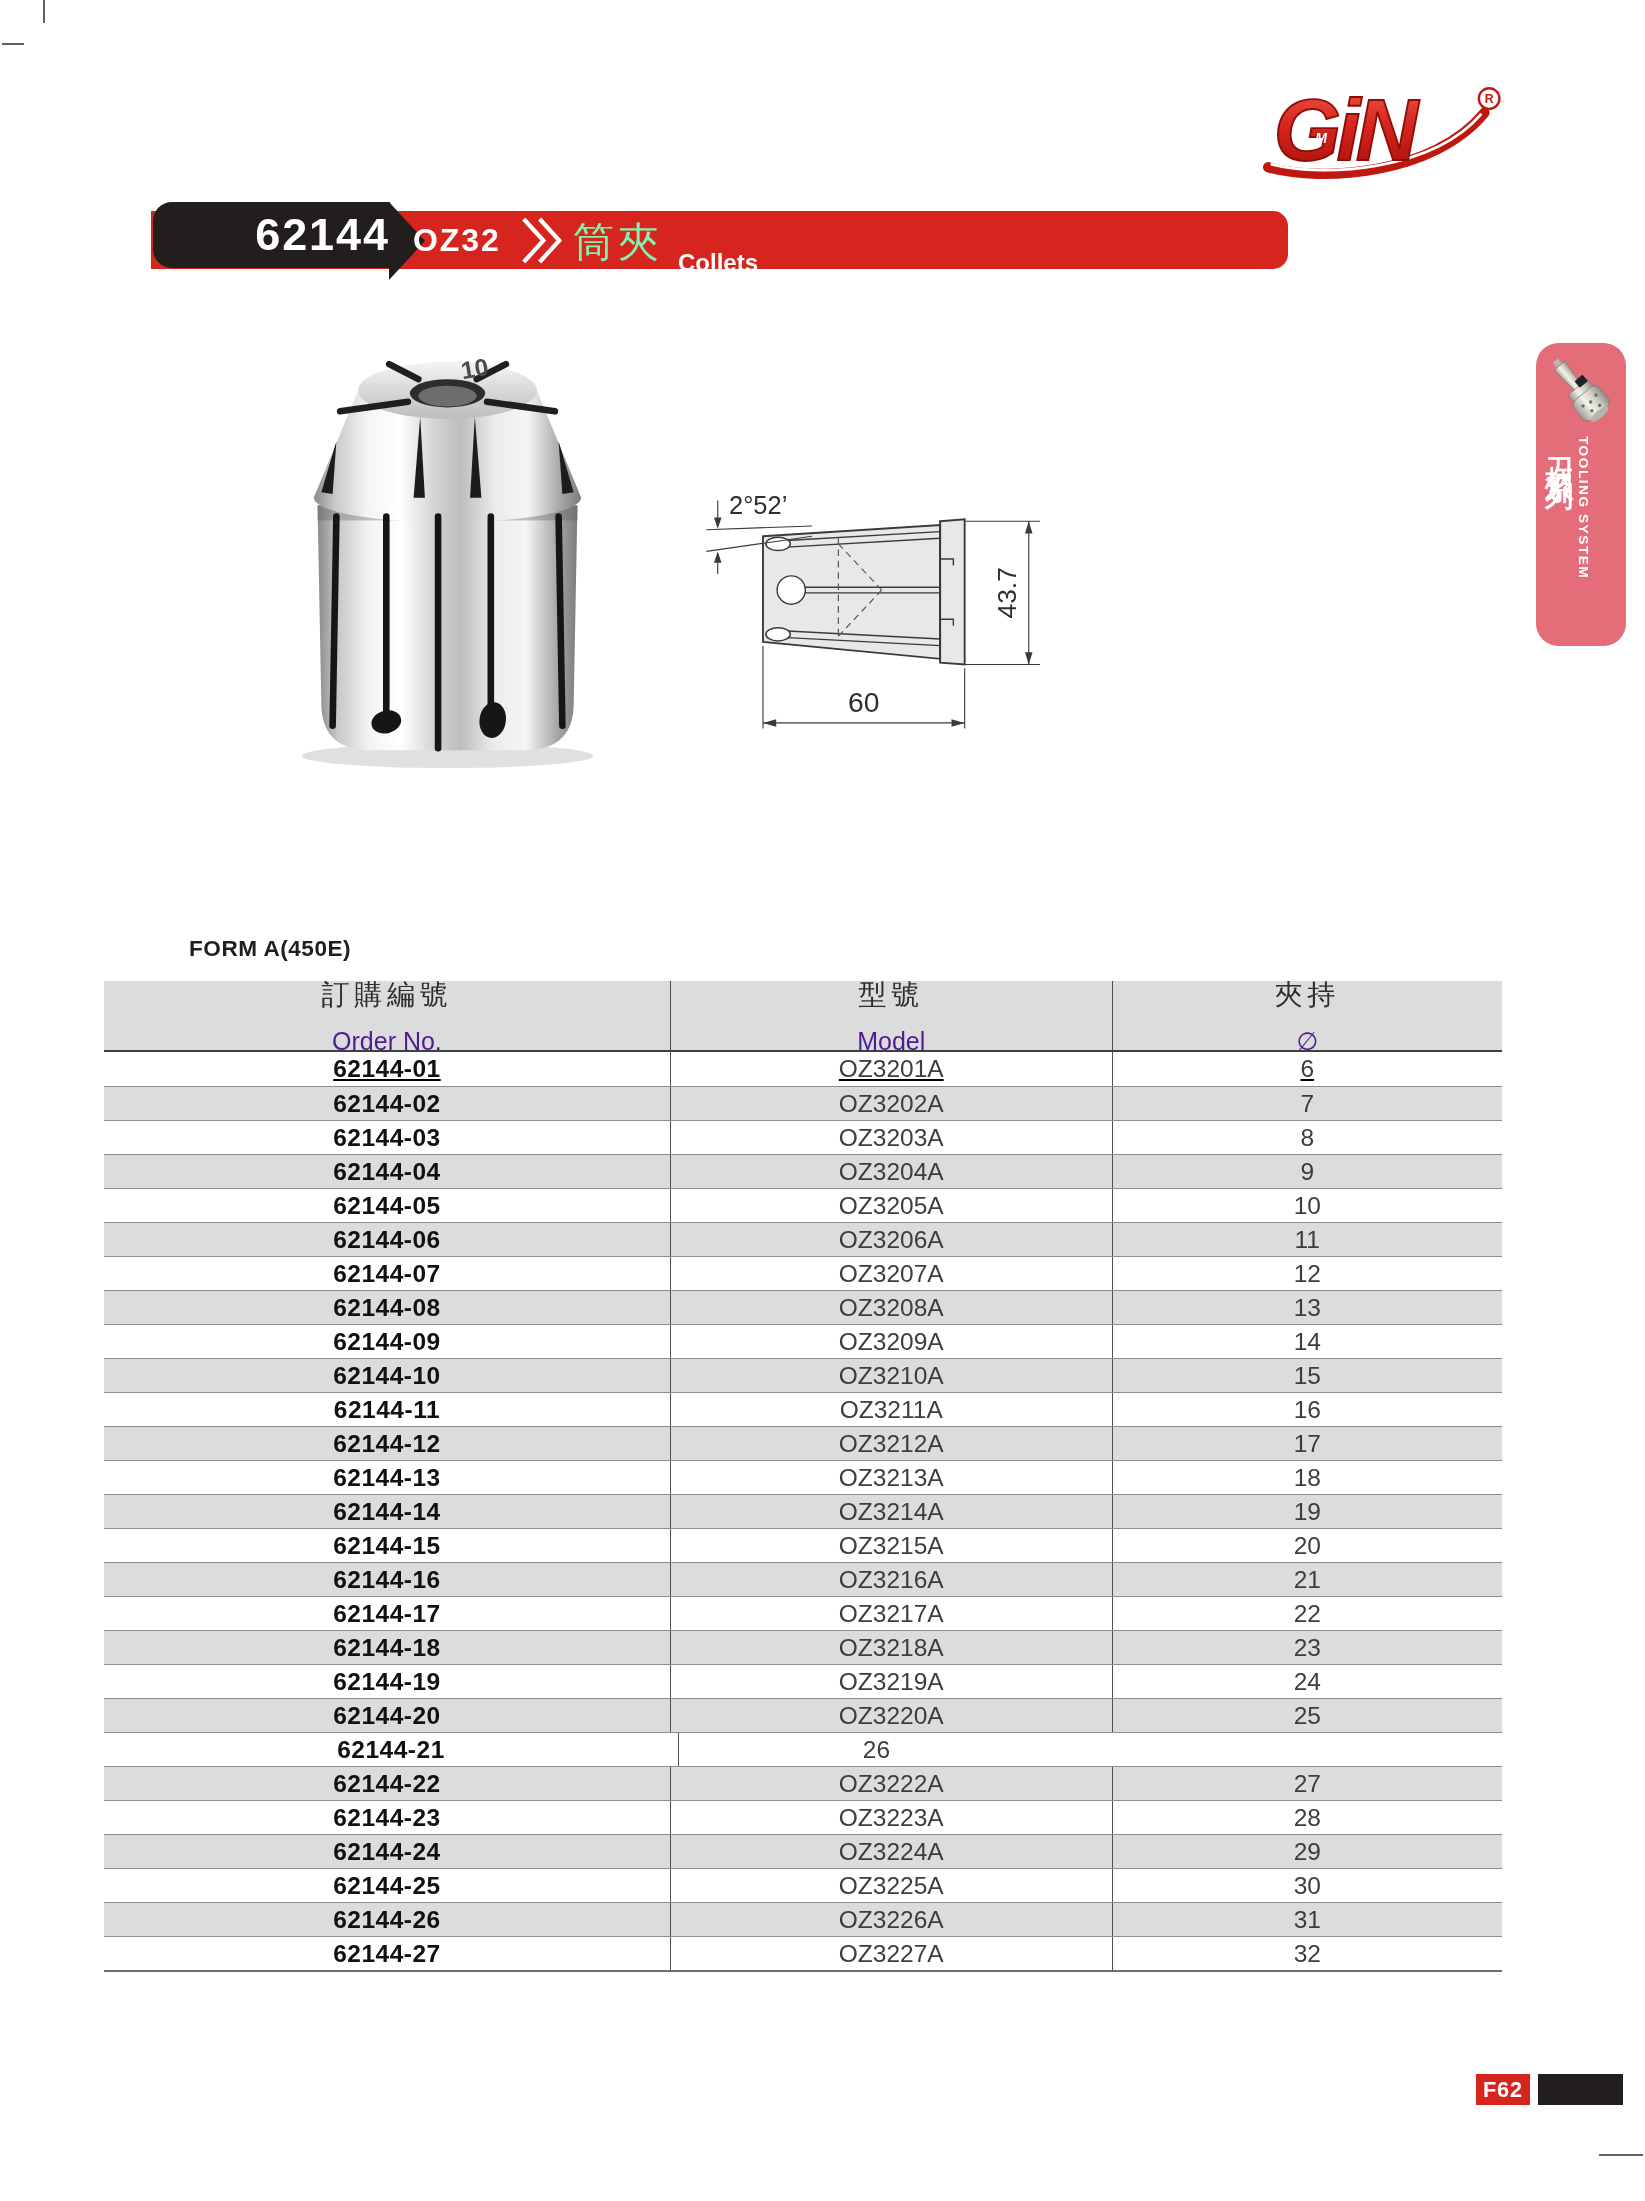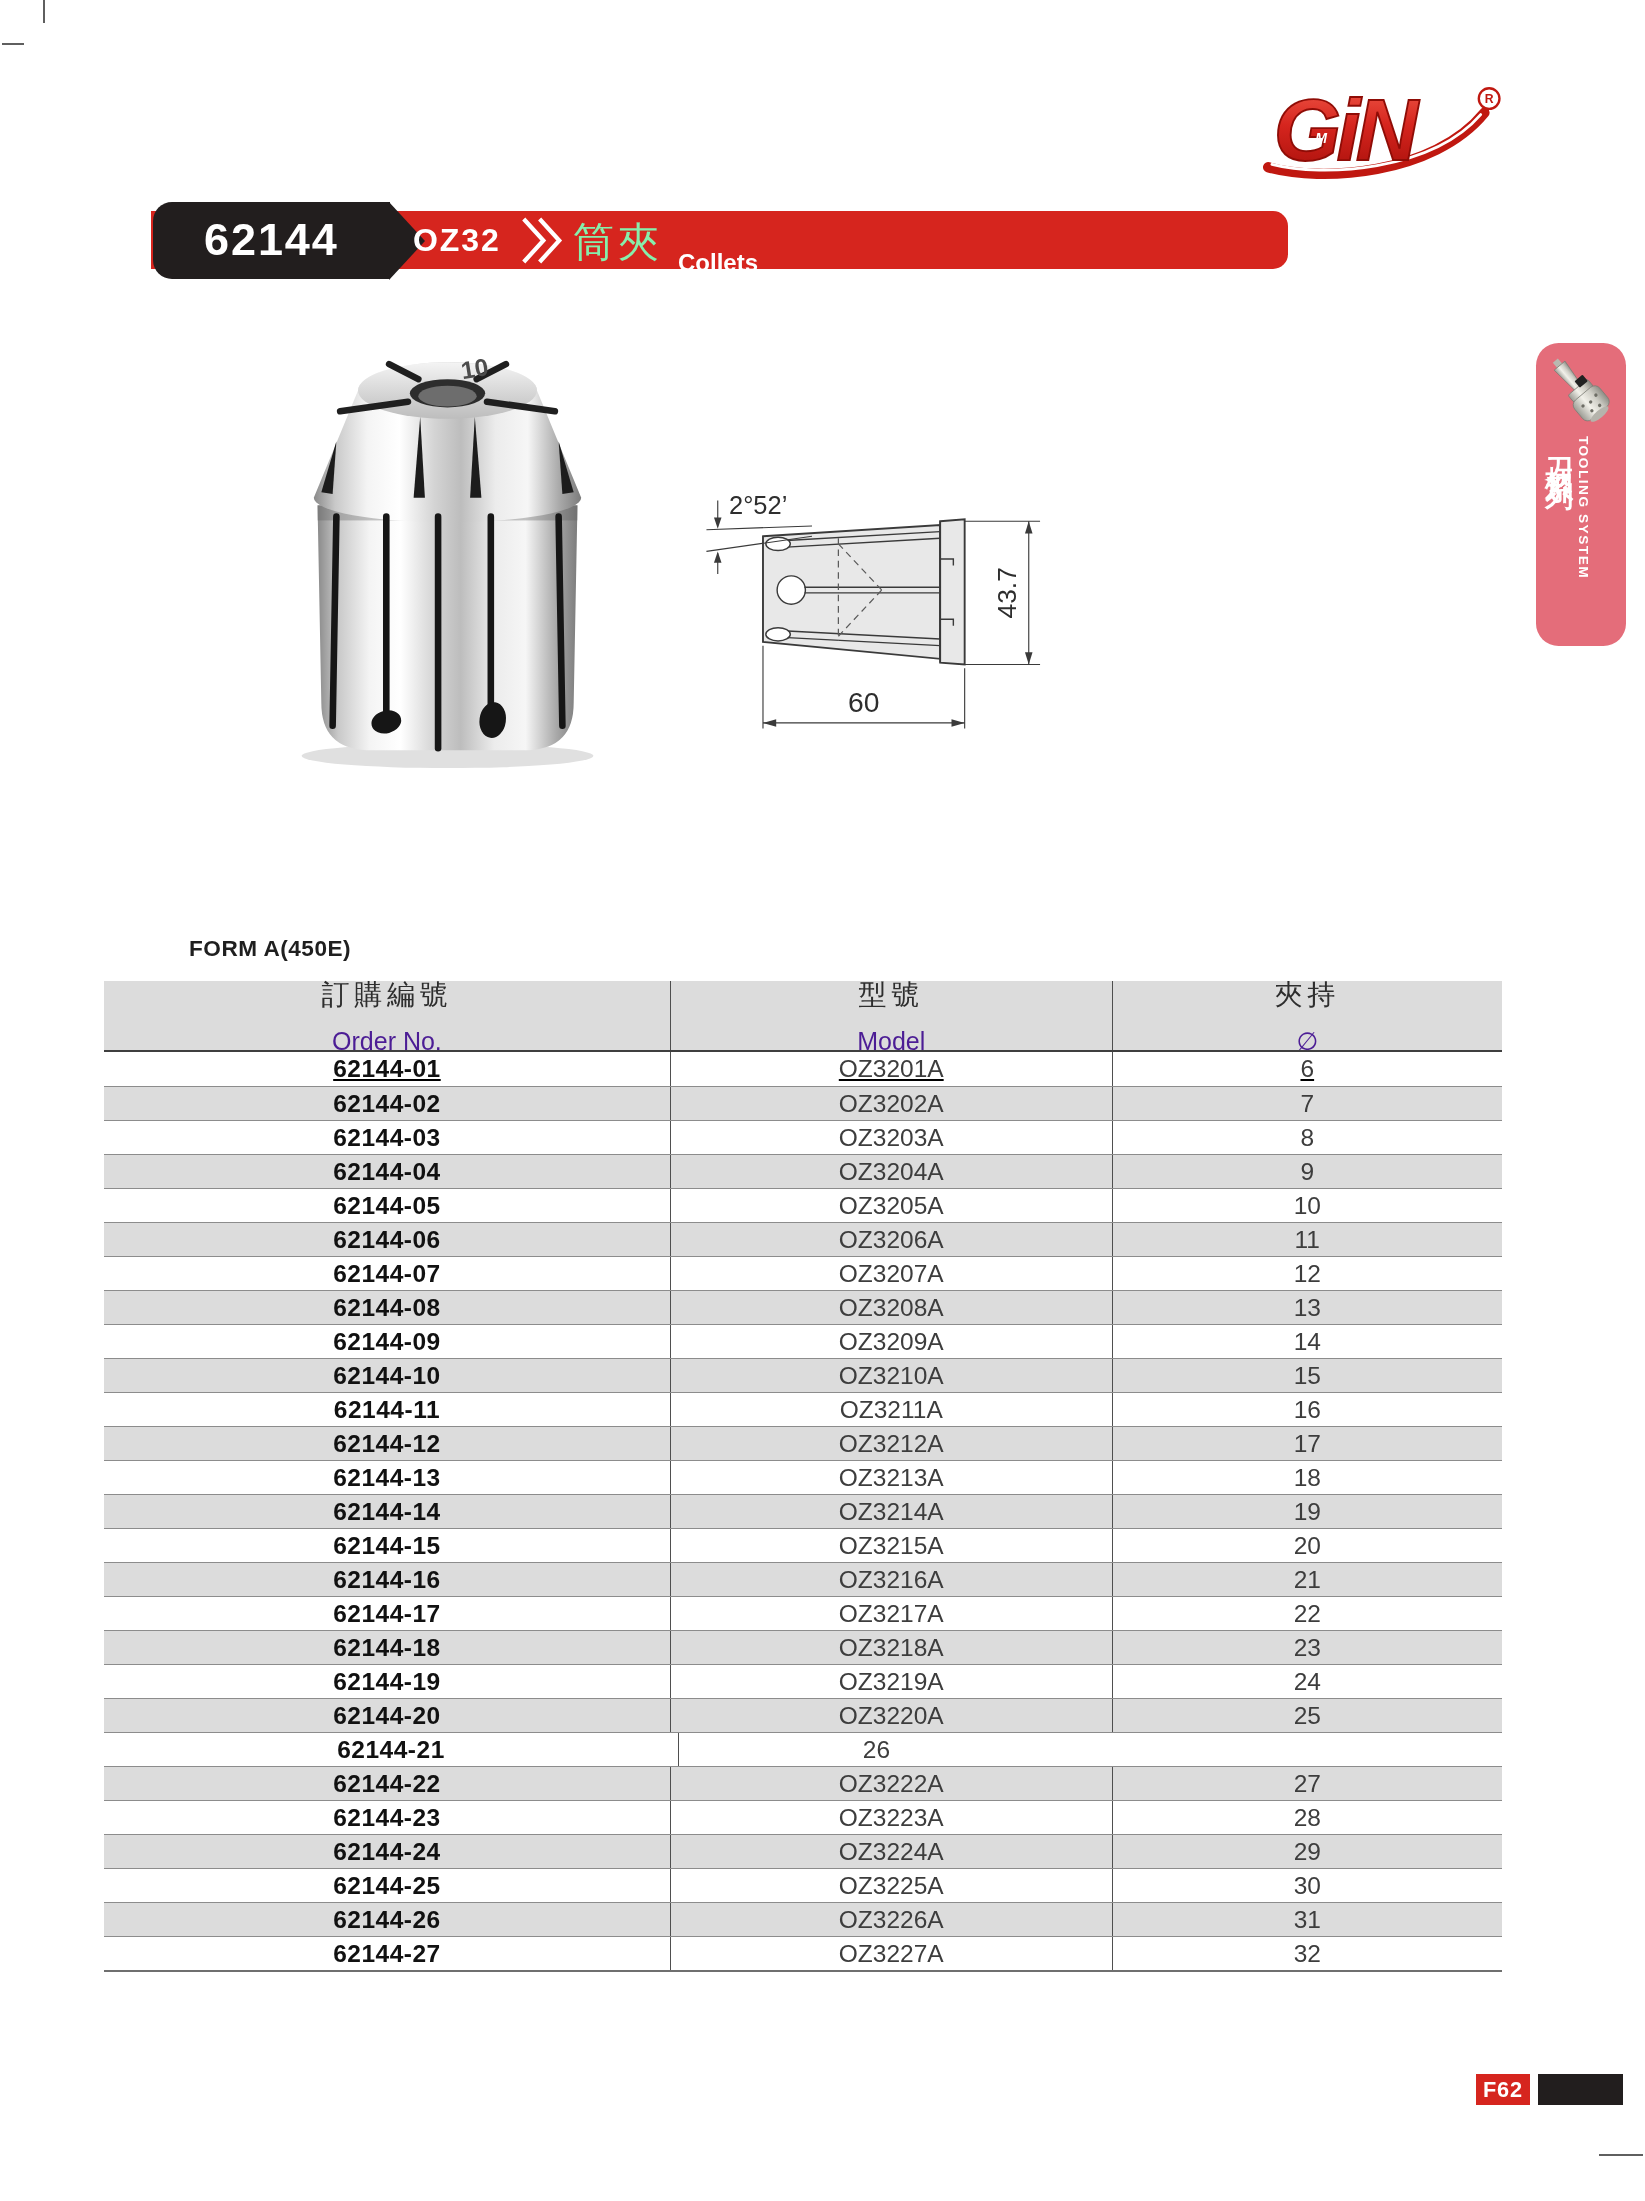--- a/index.html
+++ b/index.html
@@ -16,23 +16,23 @@
 
   
   .mark{position:absolute;background:#5f5f5f;}
 
   
   .logo{position:absolute;left:1255px;top:75px;width:252px;height:113px;}
 
   
   .hbar{position:absolute;left:151px;top:211px;width:1137px;height:58px;
         background:var(--brand-red);border-radius:0 15px 15px 0;}
-  .hbadge{position:absolute;left:1.9px;top:-9.4px;width:237px;height:77px;
+  .hbadge{position:absolute;left:1.9px;top:-9.4px;width:237px;height:66px;
           background:var(--badge-black);border-radius:19px 0 0 19px;
-          display:flex;align-items:center;justify-content:center;}
+          display:flex;align-items:center;justify-content:flex-end;}
   .hbadge:after{content:"";position:absolute;right:-35px;top:0;width:0;height:0;
           border-top:39px solid transparent;border-bottom:39px solid transparent;
           border-left:36px solid var(--badge-black);}
   .hbadge span{color:#fff;font-size:45px;font-weight:bold;letter-spacing:1.9px;}
   .hseries{position:absolute;left:262px;top:0;height:58px;line-height:58px;
           color:#fff;font-size:32px;font-weight:bold;letter-spacing:1.9px;}
   .hchev{position:absolute;left:369px;top:4.7px;}
   .htitle-zh{position:absolute;left:422px;top:3.8px;color:#86efac;font-size:41px;letter-spacing:3.8px;}
   .htitle-en{position:absolute;left:527px;top:38px;color:#fff;font-size:24px;font-weight:bold;}
 

